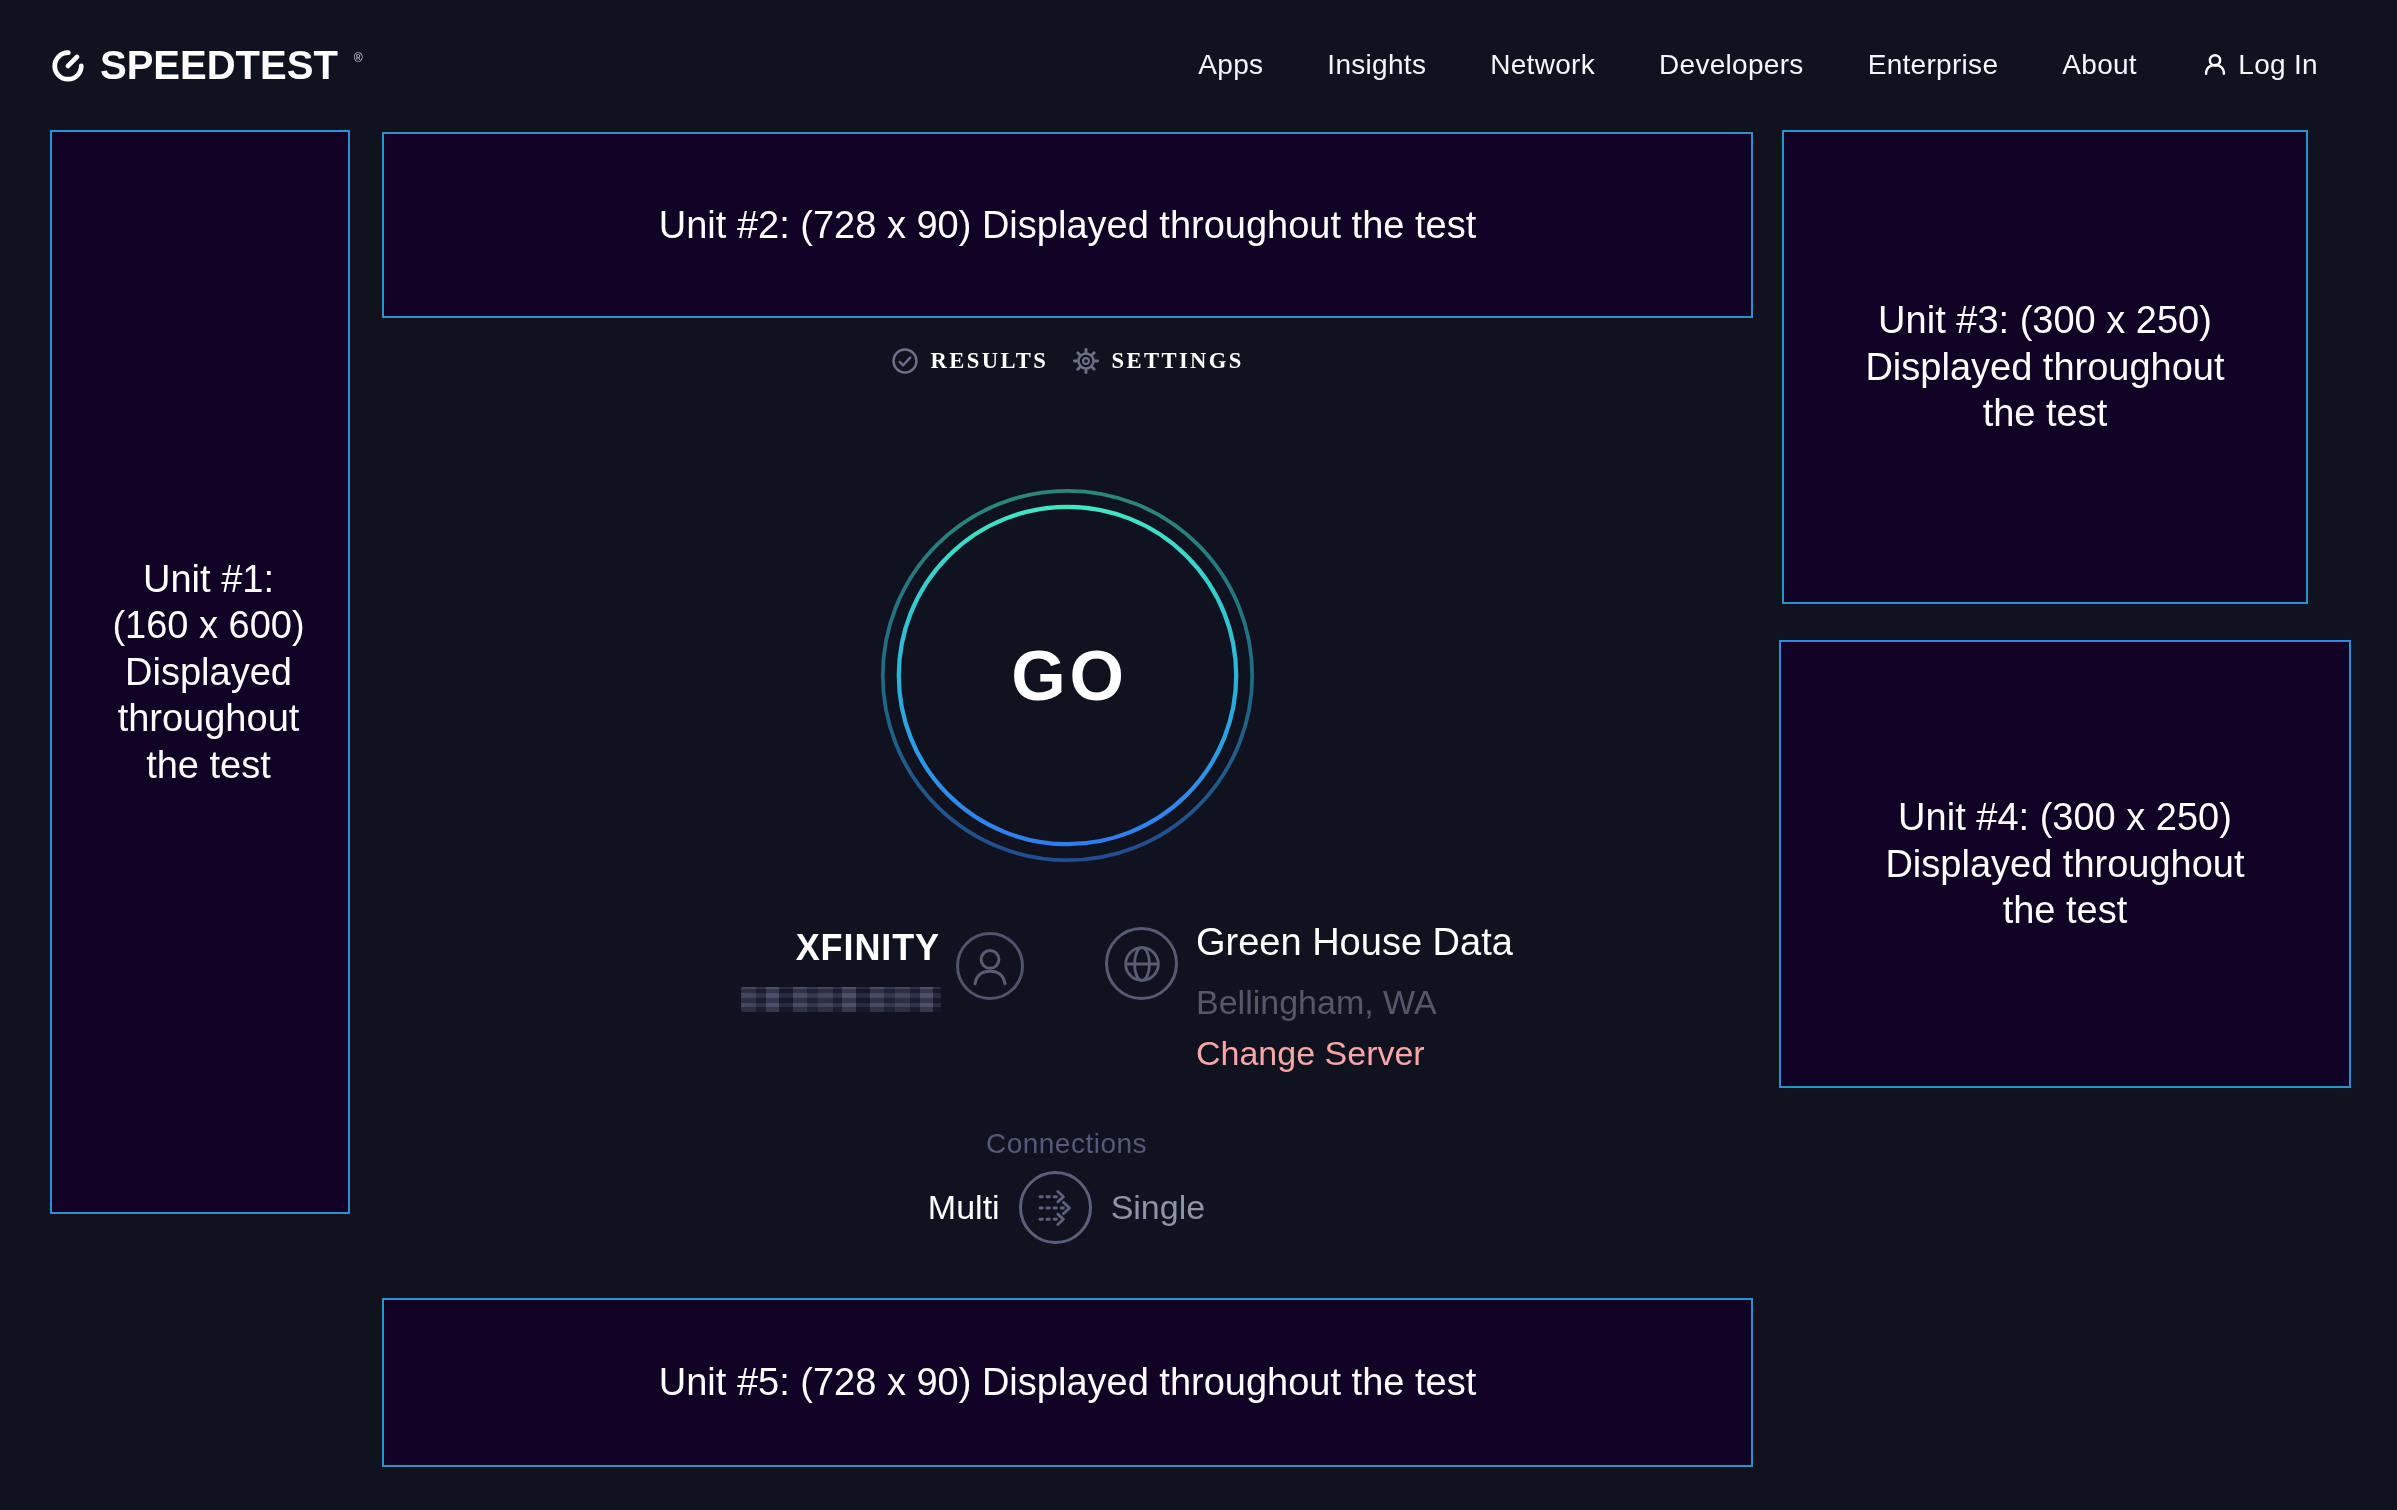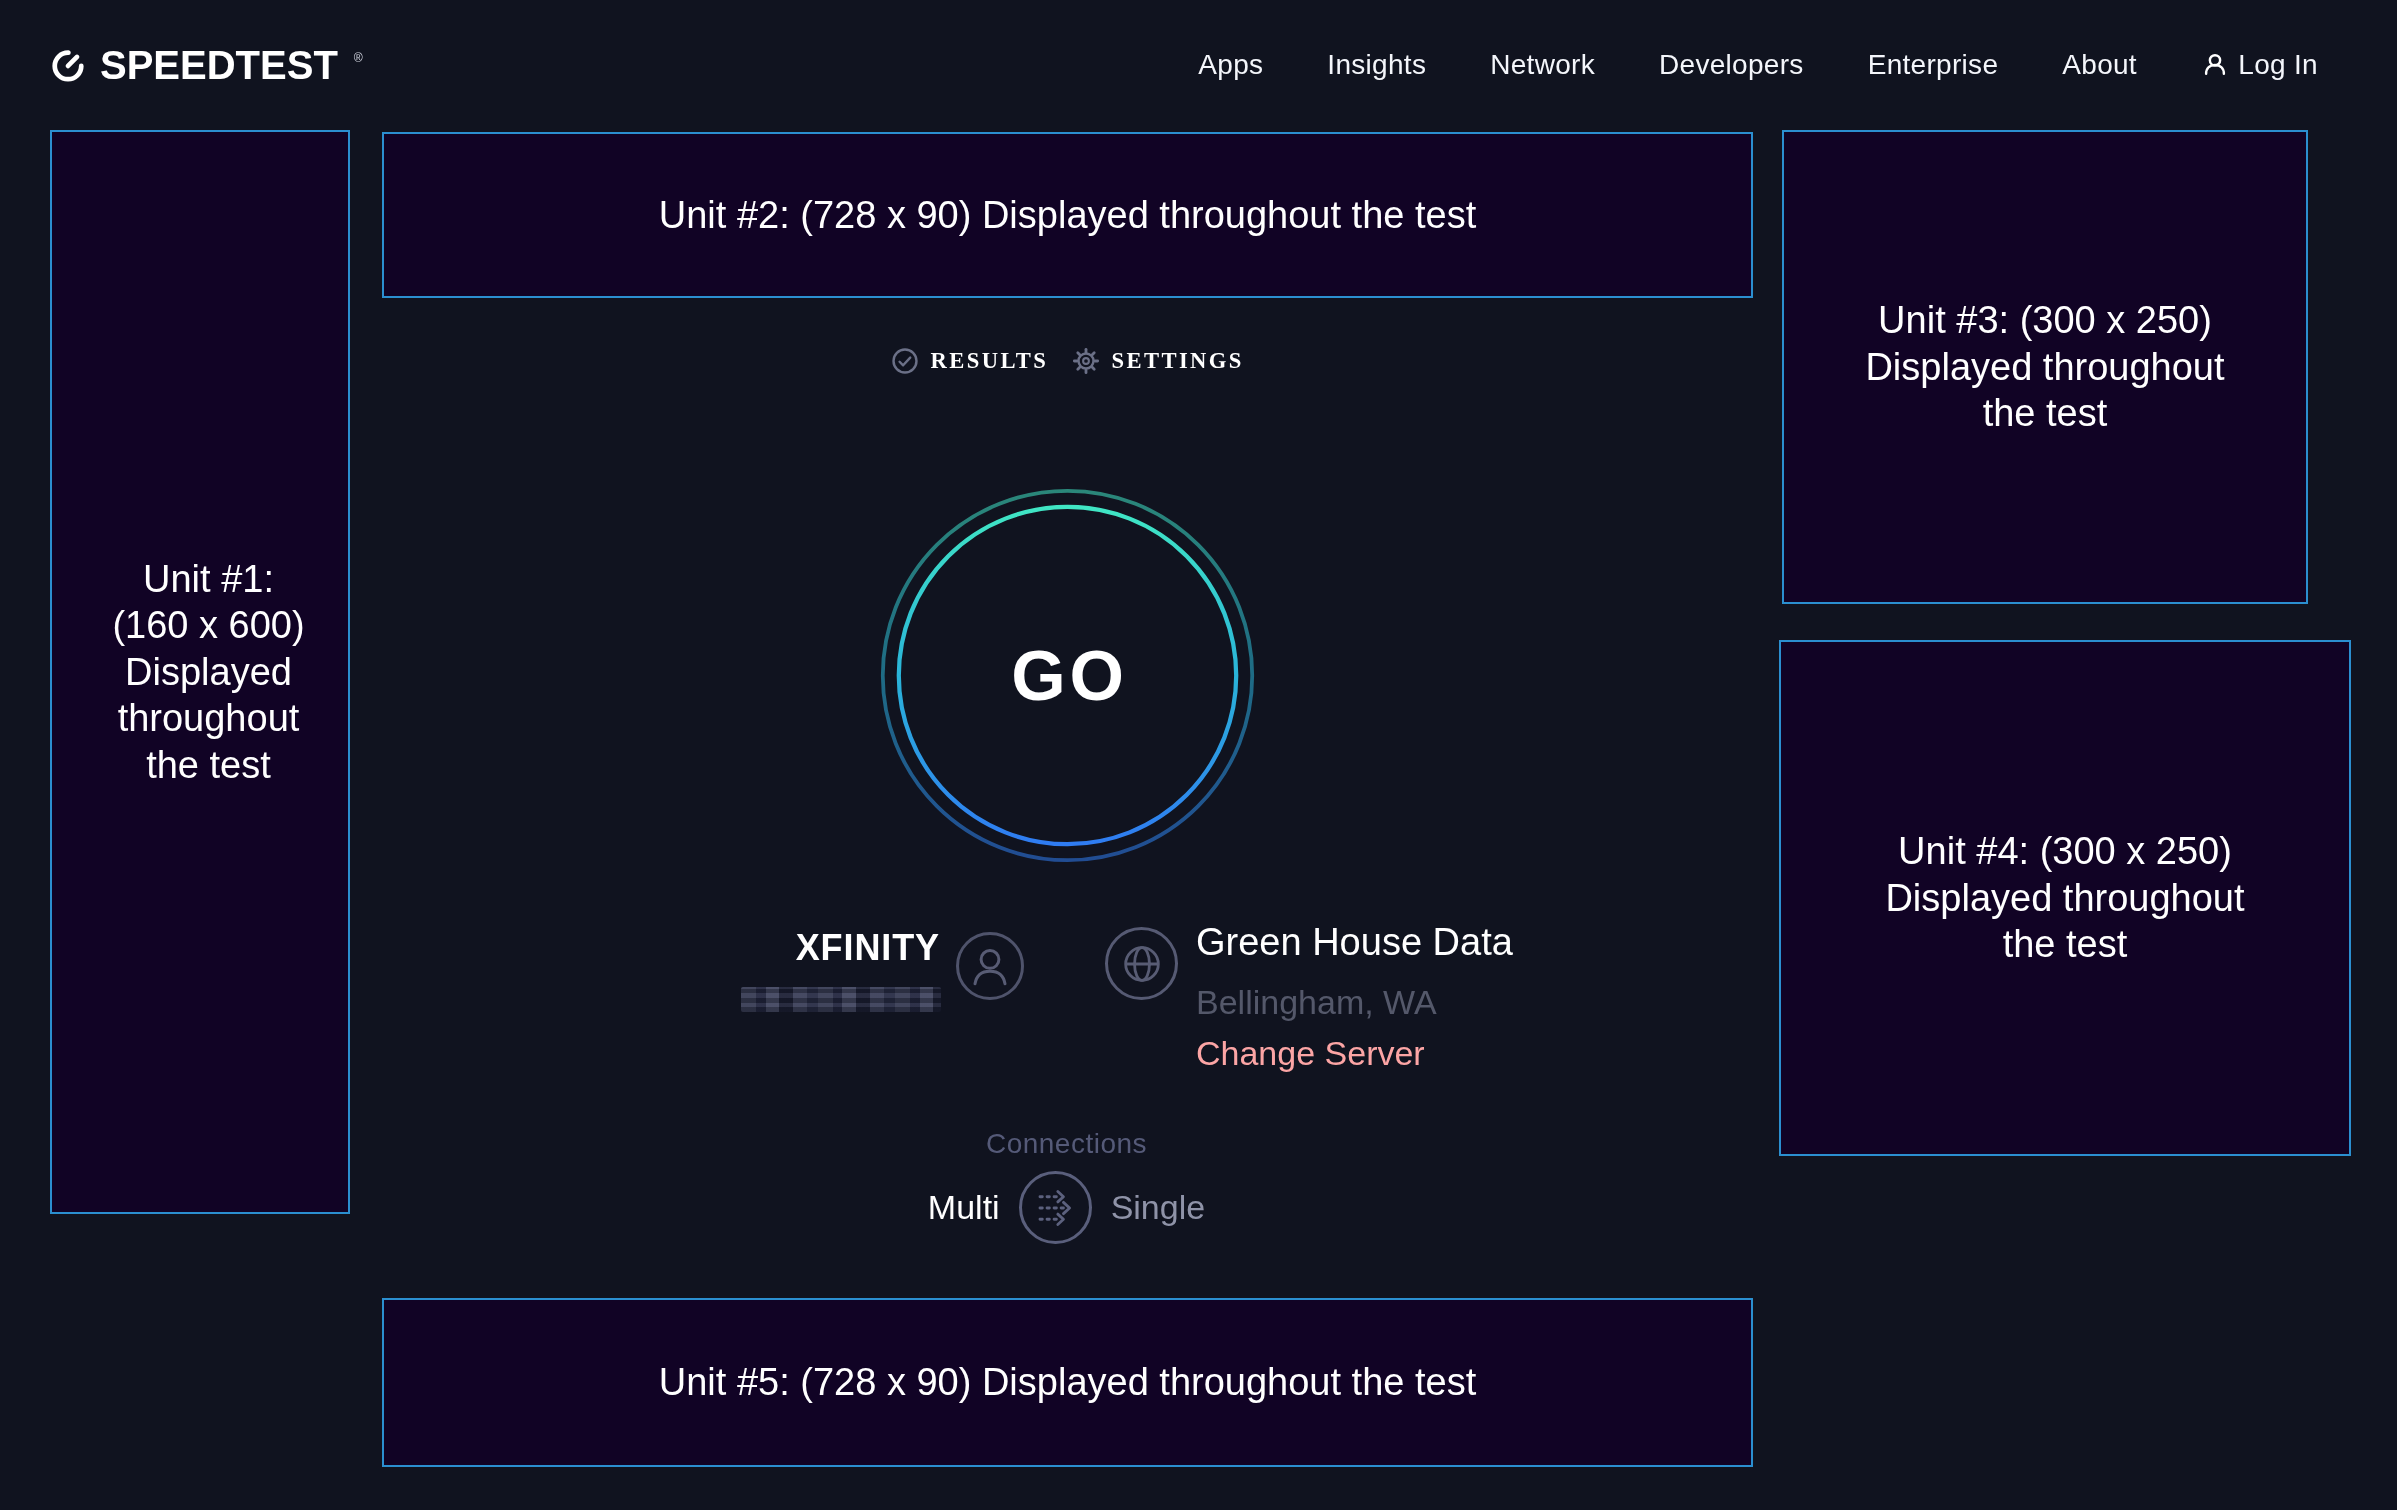--- a/index.html
+++ b/index.html
@@ -15,23 +15,23 @@
   .logo-reg{font-size:12.2px;color:#cfd2dd;align-self:flex-start;margin:5.6px 0 0 1.9px;}
   .nav-links{margin-left:auto;display:flex;align-items:center;gap:64px;}
   .nav-links a{color:#f4f6fb;font-size:28px;text-decoration:none;letter-spacing:0.3px;cursor:pointer;}
   .login{display:flex;align-items:center;gap:9.4px;}
 
   
   .ad{position:absolute;background:#110325;border:2.8px solid #2b8fd0;box-sizing:border-box;
       display:flex;align-items:center;justify-content:center;text-align:center;cursor:pointer;}
   .ad-text{white-space:pre-line;color:#ffffff;font-size:38px;line-height:1.22;}
   .unit1{left:50px;top:130px;width:300px;height:1084px;padding-left:17px;}
-  .unit2{left:382px;top:132px;width:1371px;height:166px;}
+  .unit2{left:382px;top:132px;width:1371px;height:186px;}
   .unit3{left:1782px;top:130px;width:526px;height:474px;}
-  .unit4{left:1779px;top:640px;width:572px;height:516px;}
+  .unit4{left:1779px;top:640px;width:572px;height:448px;}
   .unit5{left:382px;top:1298px;width:1371px;height:169px;}
 
   
   .tabs{position:absolute;left:766px;top:347px;width:603px;display:flex;justify-content:center;
         align-items:center;gap:24px;font-family:Liberation Serif, serif;}
   .tab{display:flex;align-items:center;gap:11.3px;color:#ffffff;font-size:22.6px;font-weight:700;
        letter-spacing:2.4px;cursor:pointer;}
 
   
   .go-button{position:absolute;left:879px;top:487px;width:377px;height:377px;background:none;

